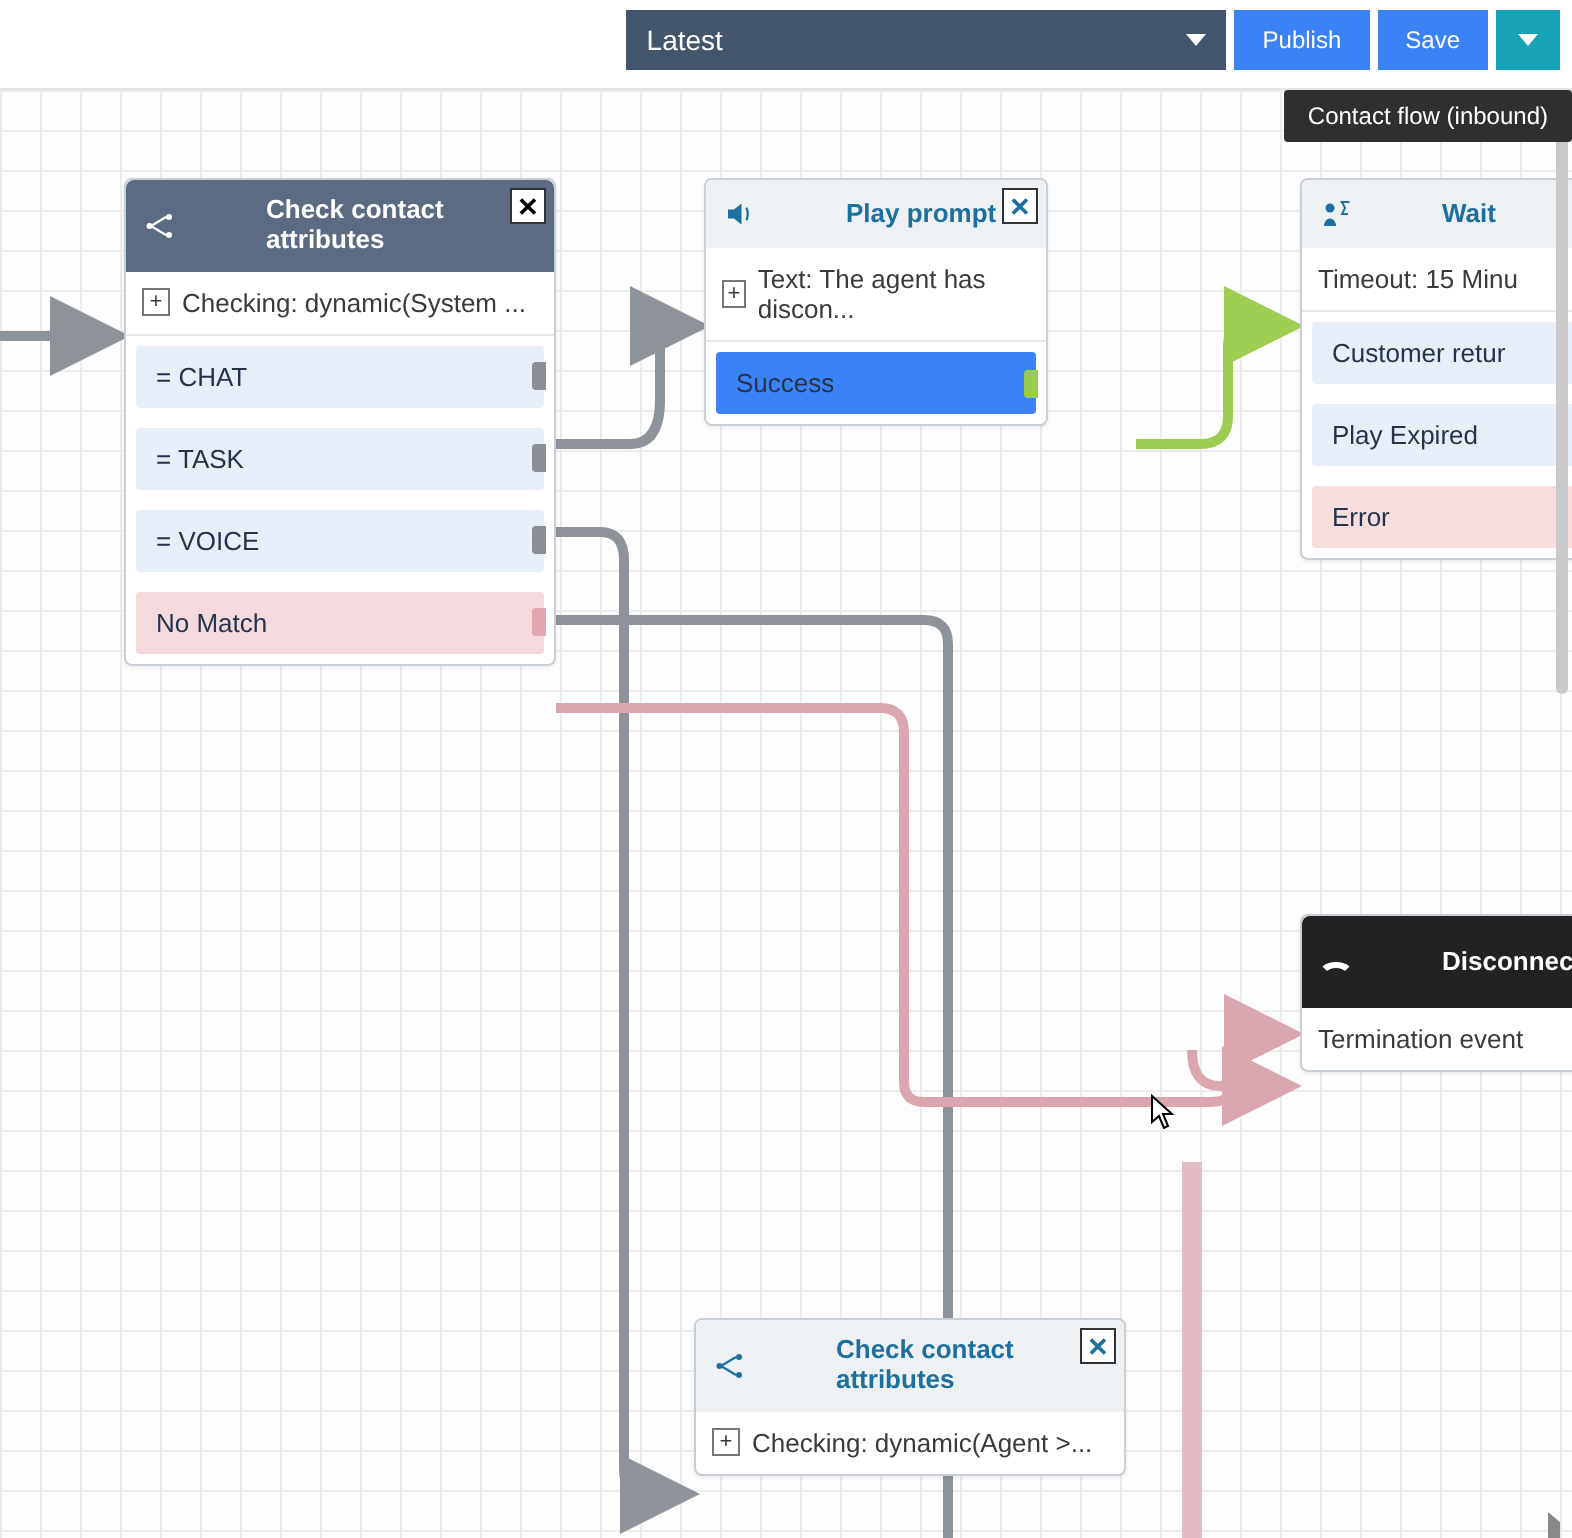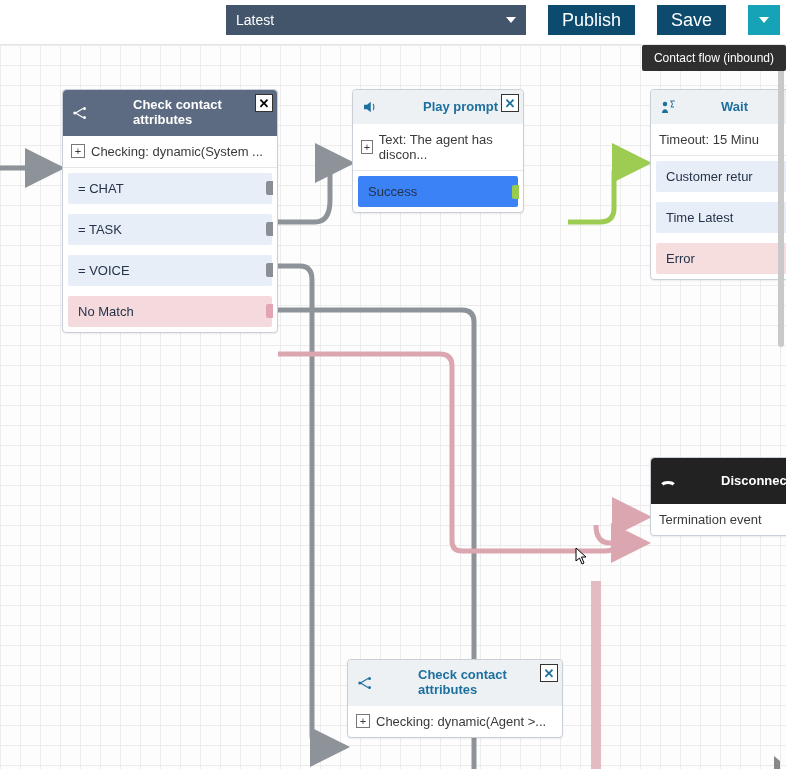--- a/index.html
+++ b/index.html
@@ -2,31 +2,31 @@
 <html><head>
 <meta charset="utf-8">
 <style>
   * { box-sizing: border-box; margin: 0; padding: 0; font-family: "Segoe UI", Arial, sans-serif; }
   body { width: 786px; height: 769px; overflow: hidden; background: #fff; position: relative; }
 
   
   .toolbar {
     position: absolute; top: 0; left: 0; right: 0; height: 40px;
     display: flex; align-items: center; justify-content: flex-end;
-    padding: 4px 6px; gap: 22px; background: #fff;
+    padding: 4px 6px; gap: 4px; background: #fff;
   }
   .version-select {
     flex: 0 0 300px; height: 30px; background: #43556b; color: #fff;
     display: flex; align-items: center; justify-content: space-between;
     padding: 0 10px; font-size: 14px; cursor: pointer;
   }
   .version-select .chev { border-left: 5px solid transparent; border-right: 5px solid transparent; border-top: 6px solid #fff; }
   .tb-btn {
-    height: 30px; background: #0c4a6e; color: #fff; border: none;
-    padding: 0 14px; font-size: 18px; cursor: pointer;
+    height: 30px; background: #3b82f6; color: #fff; border: none;
+    padding: 0 14px; font-size: 12px; cursor: pointer;
   }
   .tb-dd {
     height: 30px; width: 32px; background: #16a3b8; display: flex;
     align-items: center; justify-content: center; cursor: pointer;
   }
   .tb-dd .chev { border-left: 5px solid transparent; border-right: 5px solid transparent; border-top: 6px solid #fff; }
 
   
   .canvas {
     position: absolute; top: 44px; left: 0; right: 0; bottom: 0;
@@ -222,21 +222,21 @@
               <path d="M15 4h6M16 4l2 4-2 4h4" stroke="#1d6f9e" stroke-width="1.3" fill="none"></path>
             </svg>
         </span>
         <span class="title">Wait</span>
       </div>
       <div class="summary">
         <span>Timeout: 15 Minu</span>
       </div>
       <div class="branches">
         <div class="branch"><span>Customer retur</span></div>
-        <div class="branch"><span>Time Latest</span></div>
+        <div class="branch"><span>Play Expired</span></div>
         <div class="branch err"><span>Error</span></div>
       </div>
     </div>
 
     <div class="node" style="left:650px; top:412px; width:210px;">
       <div class="hdr hdr-black" style="padding-top:14px;padding-bottom:14px;">
         <span class="icon">
           <svg viewBox="0 0 24 24" width="18" height="18" fill="#fff">
               <path d="M21 15c-2-2-5-3-9-3s-7 1-9 3l3 3c1-1 3-2 6-2s5 1 6 2l3-3z"></path>
             </svg>

